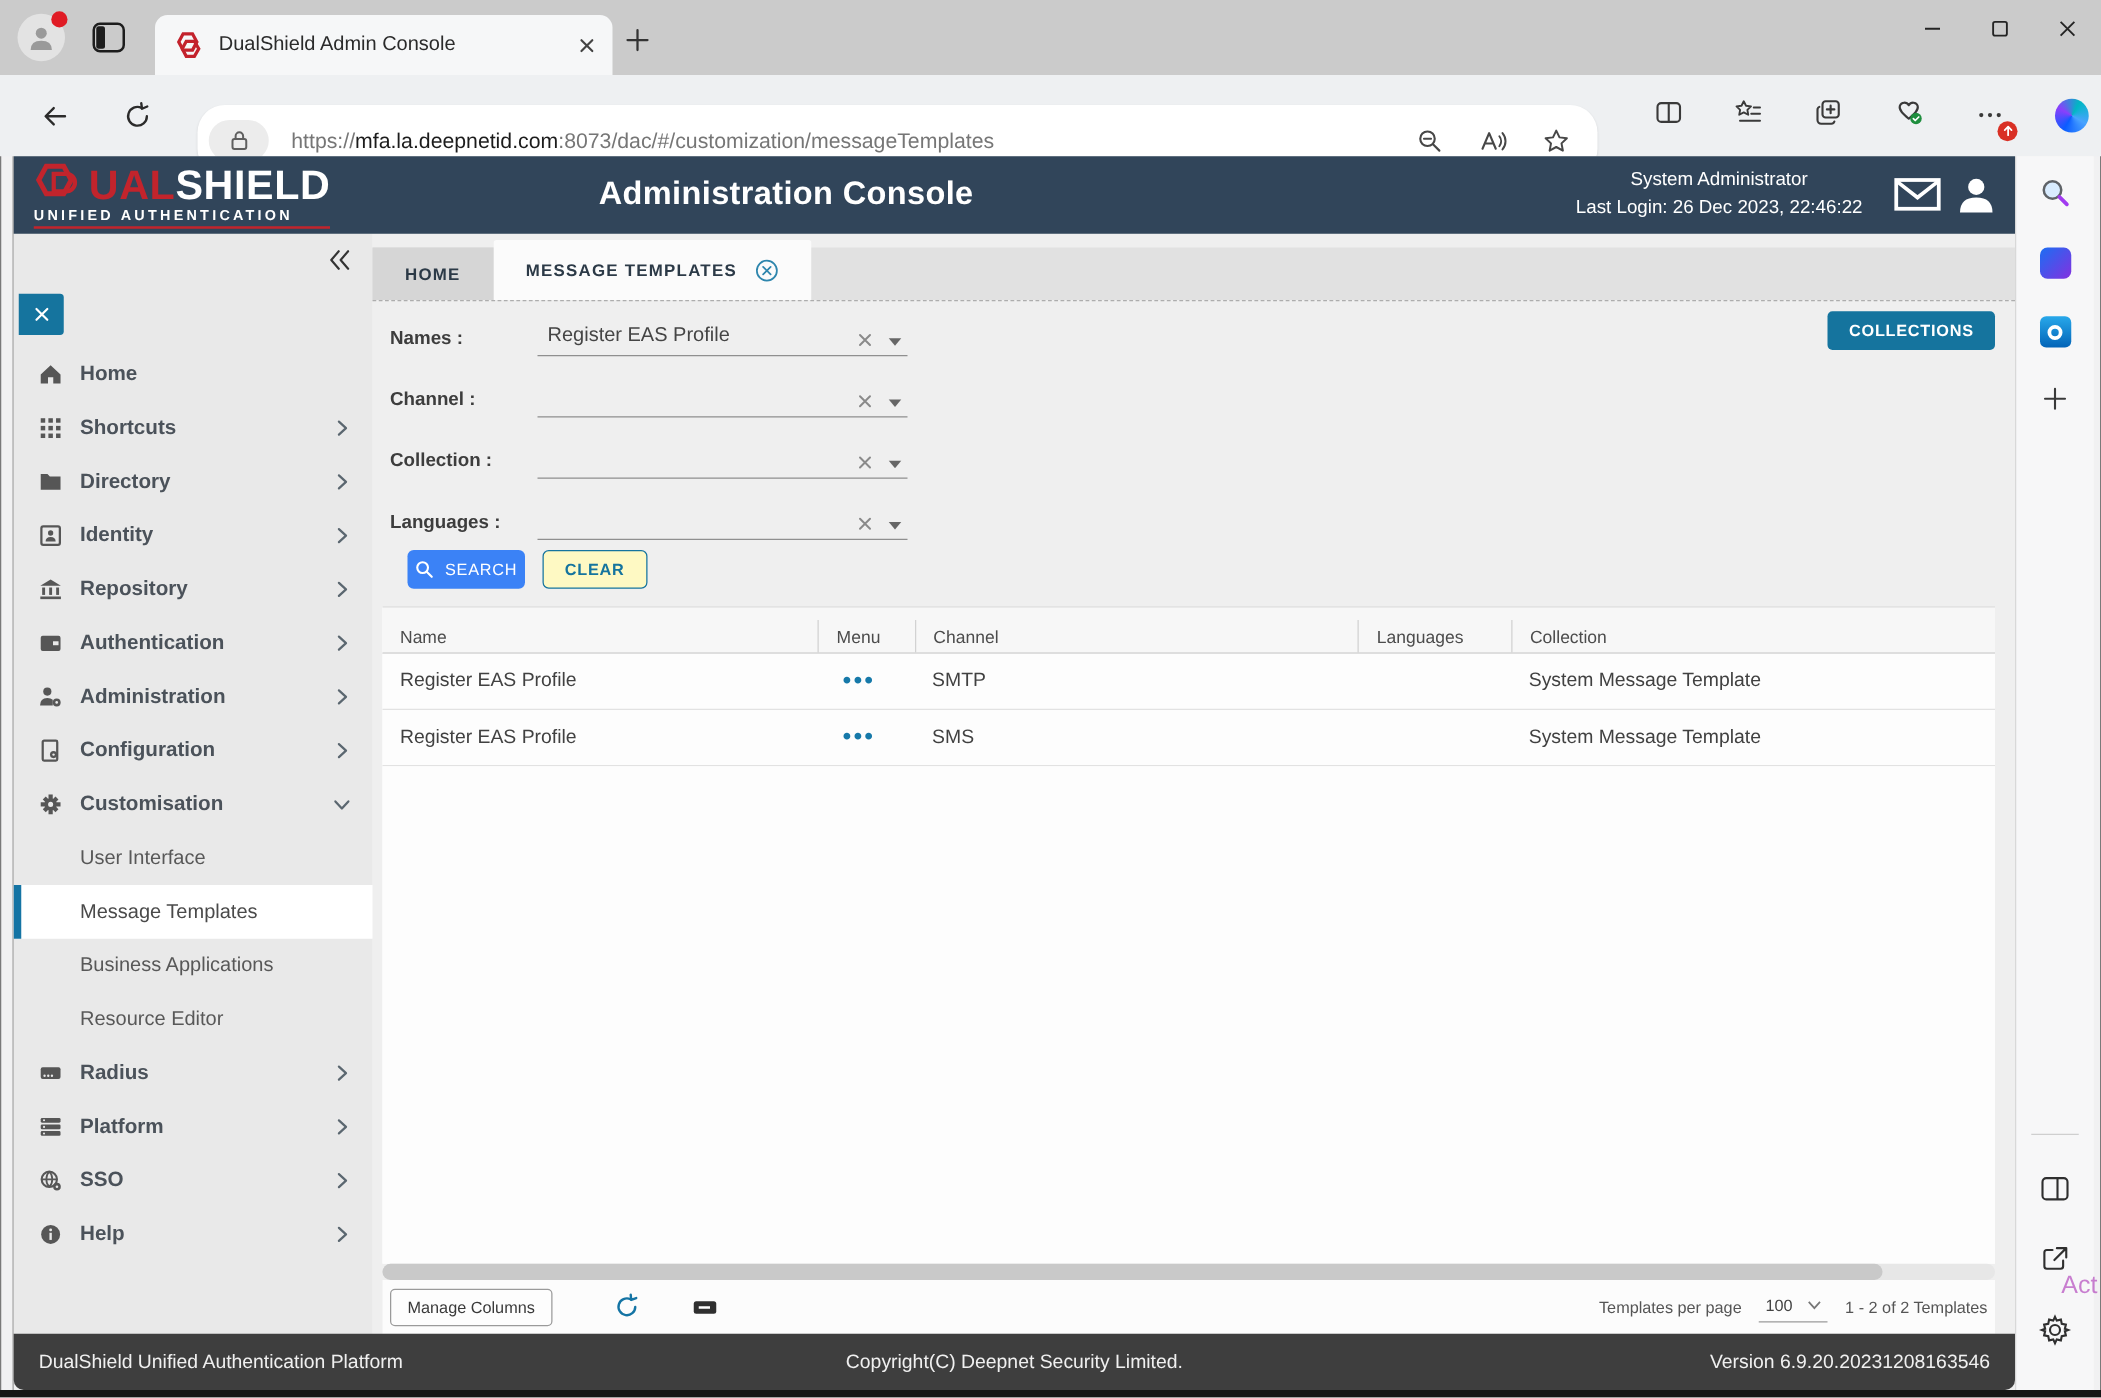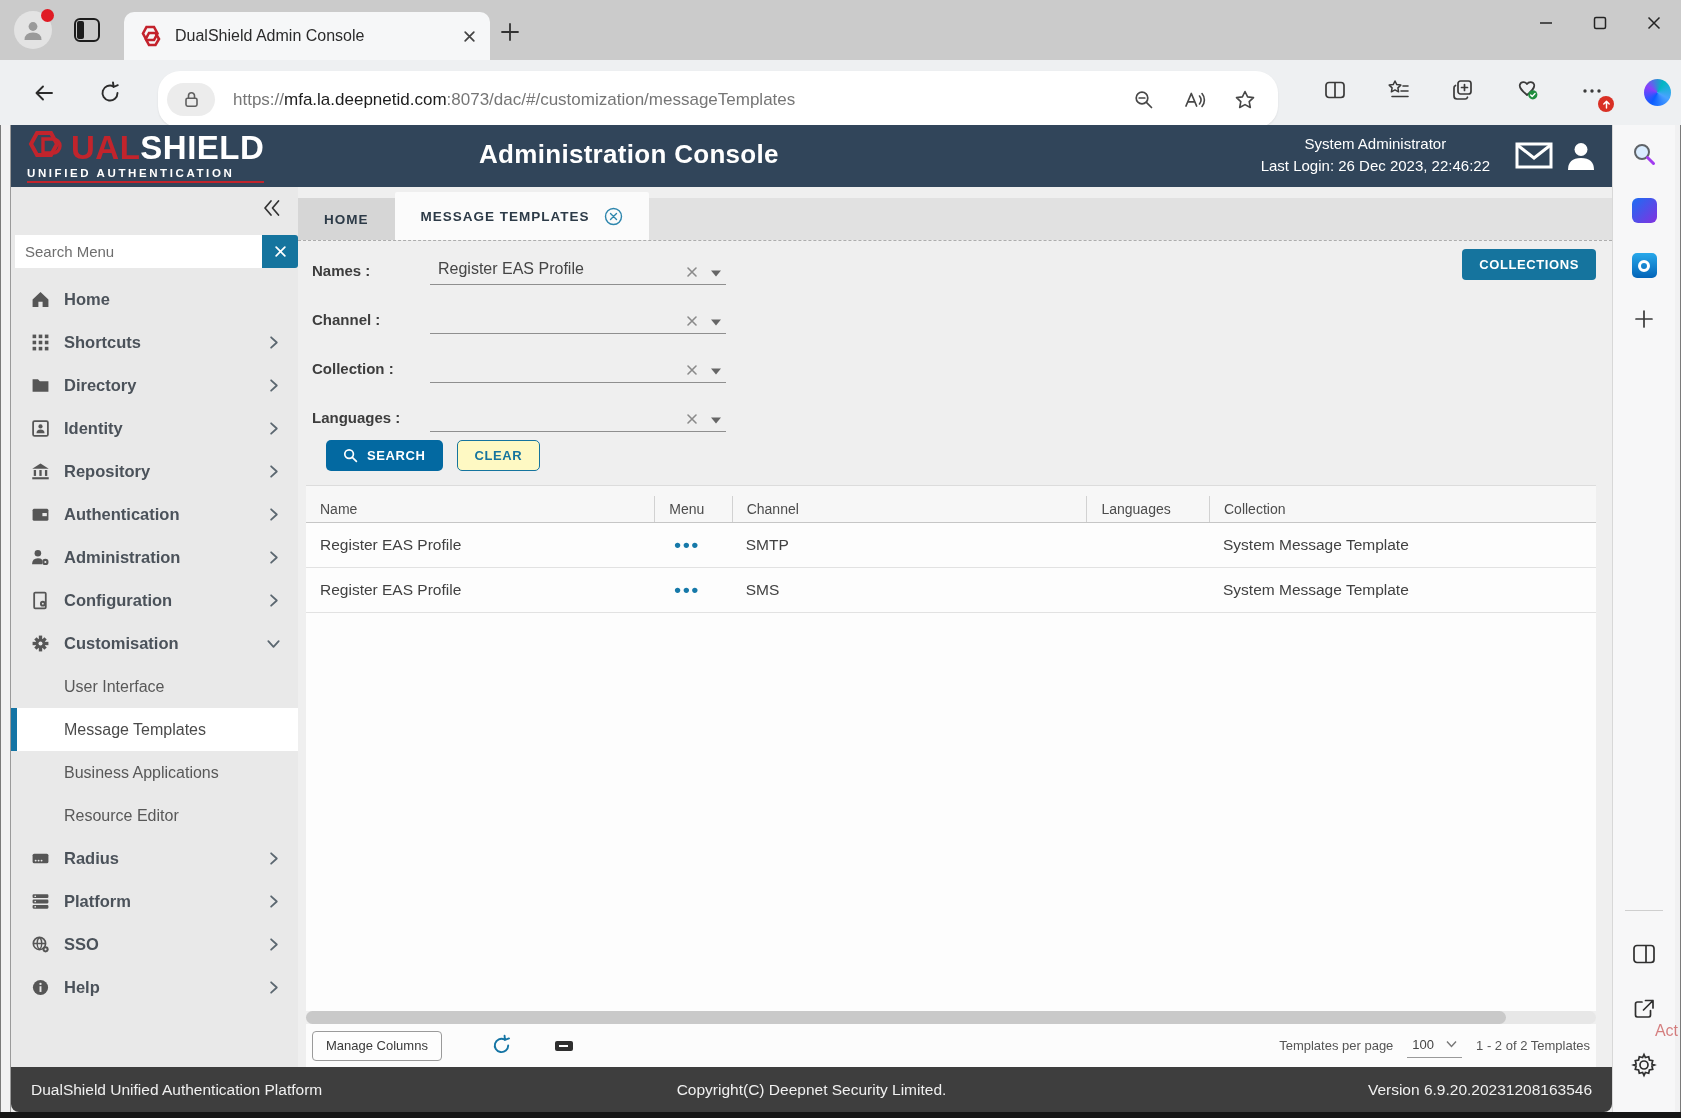--- a/index.html
+++ b/index.html
@@ -15,21 +15,21 @@
   .browser-tab { position:absolute; left:124px; top:12px; width:366px; height:48px; background:#f6f7f8; border-radius:10px 10px 0 0; display:flex; align-items:center; padding:0 14px; }
   .tab-title { font-size:16px; color:#2b2b2b; margin-left:12px; flex:1; white-space:nowrap; overflow:hidden; }
   .tab-close { margin-left:8px; display:flex; }
   .newtab { position:absolute; left:500px; top:22px; display:flex; }
   .win-controls { position:absolute; right:18px; top:14px; display:flex; gap:36px; align-items:center; }
   .win-controls span { display:flex; }
 
   
   .toolbar { position:absolute; top:60px; left:0; right:0; height:65px; background:#eef0f2; }
   .nav-ico { position:absolute; top:21px; display:flex; }
-  .urlbar { position:absolute; left:158px; top:11px; width:1120px; height:57px; background:#fff; border-radius:22px; display:flex; align-items:center; box-shadow:0 1px 2px rgba(0,0,0,.08); }
+  .urlbar { position:absolute; left:158px; top:24px; width:1120px; height:57px; background:#fff; border-radius:22px; display:flex; align-items:center; box-shadow:0 1px 2px rgba(0,0,0,.08); }
   .site-info { margin-left:9px; width:48px; height:33px; border-radius:17px; background:#ececec; display:flex; align-items:center; justify-content:center; }
   .url-text { margin-left:18px; font-size:17px; white-space:nowrap; overflow:hidden; flex:1; }
   .url-dim { color:#767676; } .url-host { color:#1c1c1c; }
   .pill-ico { display:flex; margin-right:28px; }
   .tb-right { position:absolute; right:10px; top:18px; display:flex; gap:40px; align-items:center; }
   .dots-wrap { position:relative; display:flex; }
   .dots-badge { position:absolute; right:-10px; bottom:-8px; width:16px; height:16px; border-radius:50%; background:#d93025; display:flex; align-items:center; justify-content:center; }
   .copilot { width:27px; height:27px; border-radius:50%; background:conic-gradient(from 210deg,#0b5cff,#8a3ffc,#00b7c3,#49a3ff,#0b5cff); }
 
   
@@ -77,21 +77,21 @@
 
   .filter-panel { border-top:1px dashed #adadad; padding:16px 16px 0 14px; position:relative; flex:0 0 auto; }
   .collections-btn { position:absolute; right:16px; top:8px; background:#15749e; color:#fff; font-size:13px; font-weight:700; letter-spacing:.6px; padding:8px 17px; border-radius:4px; border:none; font-family:inherit; }
   .frow { display:flex; margin-bottom:21px; align-items:flex-start; }
   .flabel { width:92px; font-size:15px; font-weight:700; color:#3d3d3d; padding-top:3px; line-height:1.5; }
   .ffield { width:296px; margin-left:26px; border-bottom:1px solid #8f8f8f; display:flex; align-items:flex-end; padding:2px 4px 6px 8px; min-height:28px; }
   .fvalue { flex:1; font-size:16px; color:#454545; white-space:nowrap; overflow:hidden; }
   .fclear { display:flex; margin-right:12px; }
   .fcaret { display:flex; }
   .actions { display:flex; gap:14px; margin:6px 0 14px 14px; }
-  .btn-search { display:flex; align-items:center; gap:9px; background:#0369a1; color:#fff; border:none; font-weight:700; font-size:13px; letter-spacing:.6px; padding:0 17px; height:31px; border-radius:5px; font-family:inherit; }
+  .btn-search { display:flex; align-items:center; gap:9px; background:#3b82f6; color:#fff; border:none; font-weight:400; font-size:13px; letter-spacing:.6px; padding:0 6px; height:31px; border-radius:5px; font-family:inherit; }
   .btn-clear { background:#fef9c3; border:1px solid #15749e; color:#15749e; font-weight:700; font-size:13px; letter-spacing:.6px; padding:0 17px; height:31px; border-radius:5px; font-family:inherit; }
 
   .table-area { margin:0 16px 0 8px; background:#fdfdfd; display:flex; flex-direction:column; flex:1; min-height:0; }
   .thead { display:flex; height:38px; background:#f7f7f7; border-top:1px solid #dcdcdc; border-bottom:1px solid #c6c6c6; align-items:flex-end; font-size:14px; color:#4c4c4c; }
   .th { padding-left:14px; height:26px; line-height:26px; }
   .th + .th { border-left:1px solid #d2d2d2; }
   .trow { display:flex; height:45px; align-items:center; font-size:15.5px; color:#414141; border-bottom:1px solid #e2e2e2; background:#fdfdfd; }
   .td { padding-left:14px; white-space:nowrap; overflow:hidden; }
   .c-name { width:27%; } .c-menu { width:6%; } .c-channel { width:27.5%; } .c-lang { width:9.5%; } .c-coll { width:30%; }
   .menu-dots { color:#1679a9; font-size:19px; letter-spacing:2px; font-weight:700; padding-left:20px; line-height:10px; }
@@ -115,21 +115,21 @@
 
   
   .es-ico { margin-top:30px; display:flex; }
   .es-ico.first { margin-top:16px; }
   .m365 { width:25px; height:25px; border-radius:6px; background:linear-gradient(135deg,#1b6ef3,#8331e0); }
   .outlook { width:25px; height:25px; border-radius:5px; background:linear-gradient(#28a8ea,#0364b8); display:flex; align-items:center; justify-content:center; }
   .outlook i { display:block; width:12px; height:12px; border:3px solid #fff; border-radius:50%; }
   .es-spacer { flex:1; }
   .es-divider { width:38px; height:1px; background:#cfcfcf; margin-bottom:4px; }
   .es-bottom { display:flex; flex-direction:column; align-items:center; gap:28px; margin-bottom:30px; }
-  .watermark { position:absolute; right:-3px; bottom:72px; font-size:16px; color:#b91c1c; opacity:.55; pointer-events:none; }
+  .watermark { position:absolute; right:-3px; bottom:72px; font-size:20px; color:#a21caf; opacity:.55; pointer-events:none; }
 </style>
 </head>
 <body>
 
 <svg width="0" height="0" style="position:absolute">
   <defs>
     <symbol id="chev-r" viewBox="0 0 18 18">
         <polyline points="6.5,3.5 12.5,9 6.5,14.5" fill="none" stroke="currentColor" stroke-width="1.9" stroke-linecap="round" stroke-linejoin="round"></polyline>
       </symbol>
     <symbol id="xmark" viewBox="0 0 12 12">
@@ -294,21 +294,20 @@
 
     <div class="app-body">
 
       <div class="sidebar">
         <div class="collapse-row">
           <span><svg width="21" height="20" viewBox="0 0 21 20">
                 <path d="M10 3 L4 10 L10 17 M17.5 3 L11.5 10 L17.5 17" fill="none" stroke="#333" stroke-width="1.7" stroke-linecap="round" stroke-linejoin="round"></path>
               </svg></span>
         </div>
         <div class="searchbar">
-          <input type="text" placeholder="Search Menu" style="">
           <span class="search-x">
               <svg width="13" height="13" viewBox="0 0 12 12" style="color:#fff">
                 <use href="#xmark"></use>
               </svg>
             </span>
         </div>
         <div class="nav">
           <div class="nav-item">
             <svg class="nico" viewBox="0 0 18 18">
                 <path d="M1.5 9 L9 2 L16.5 9 V16 H11 V11.2 H7 V16 H1.5 Z" fill="currentColor"></path>

